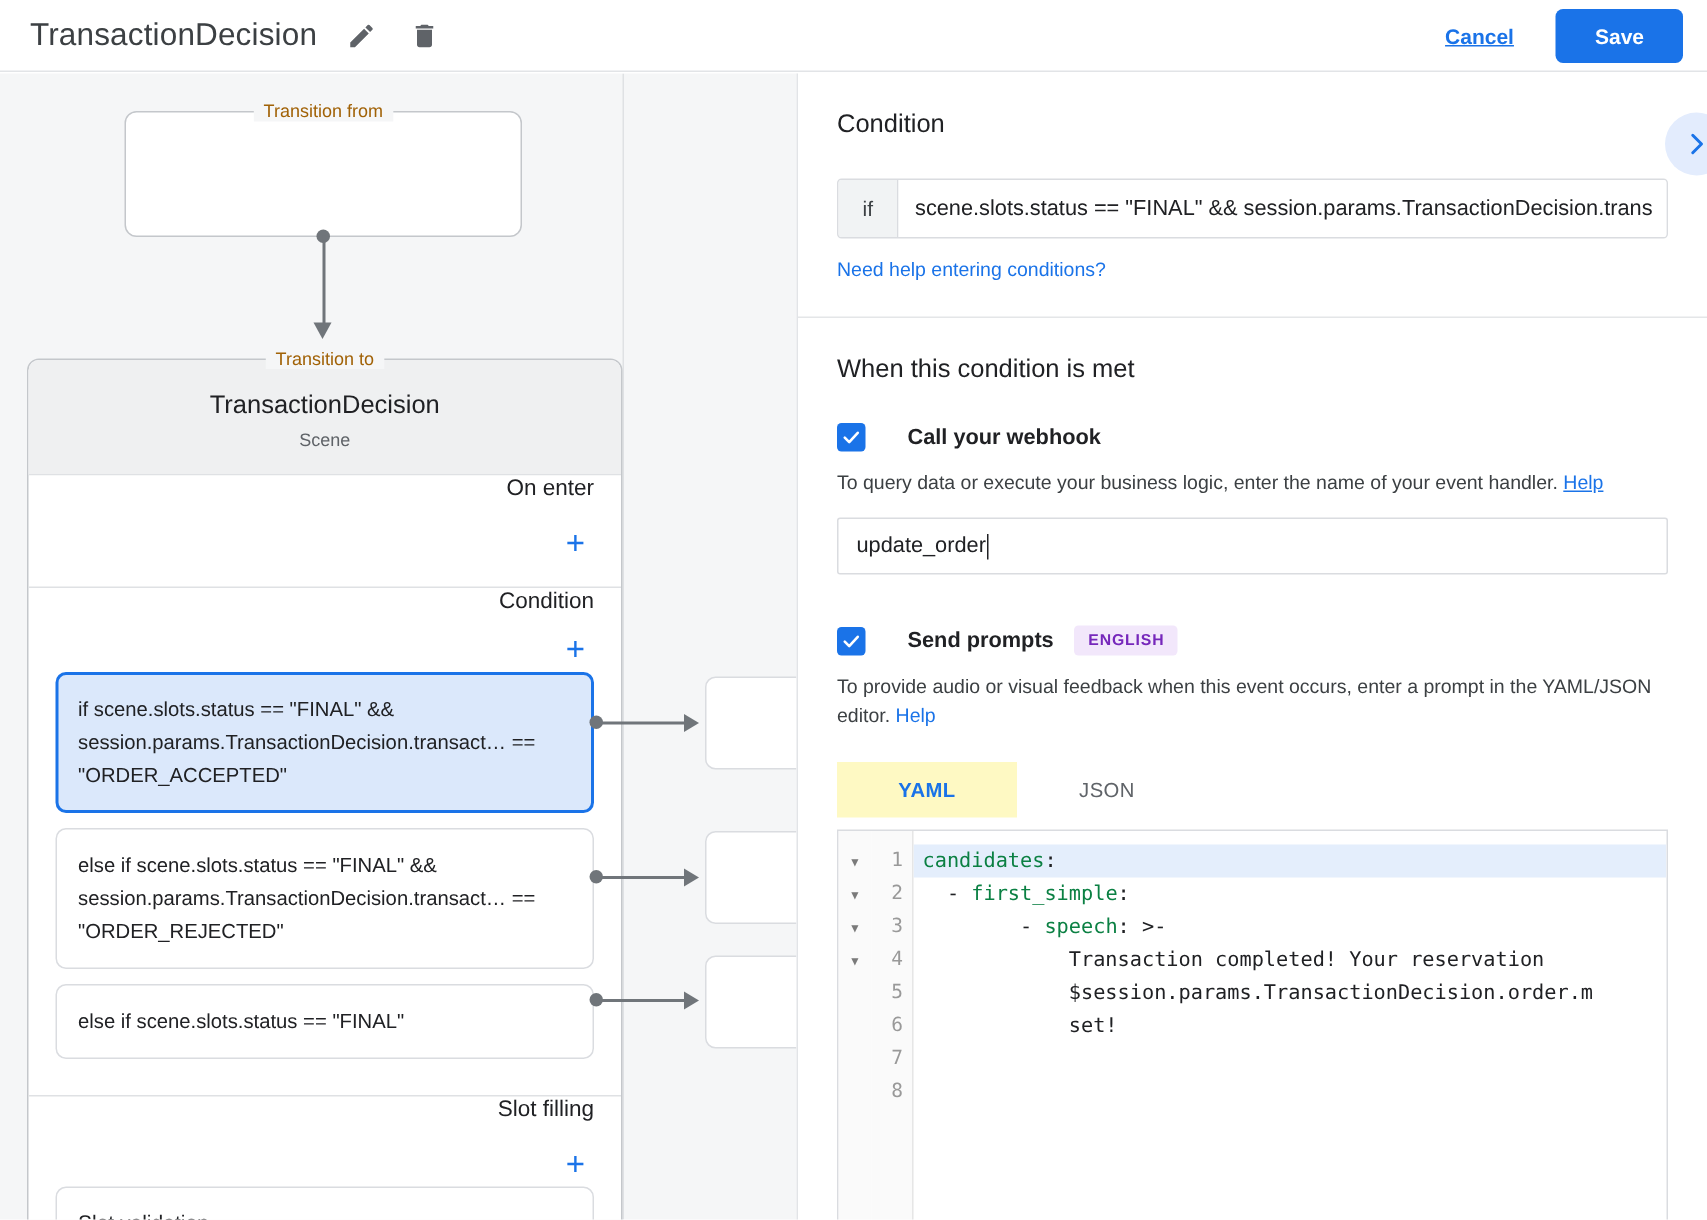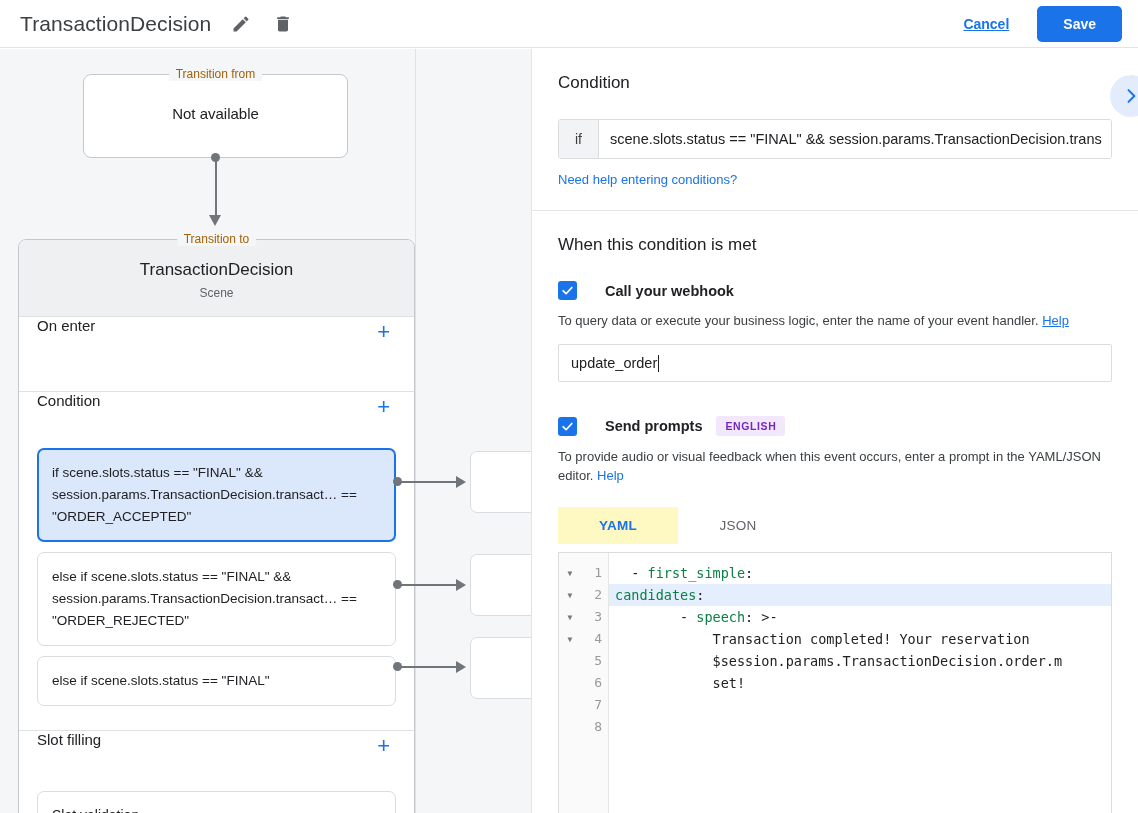--- a/index.html
+++ b/index.html
@@ -116,22 +116,23 @@
     background: #eff0f1; padding: 20px 0 16px;
     border-bottom: 1px solid #dfe1e4;
     border-top-left-radius: 7px; border-top-right-radius: 7px;
   }
   #scene-name { text-align: center; font-size: 17px; color: #202124; }
   #scene-type { text-align: center; font-size: 12px; color: #5f6368; margin-top: 6px; }
 
   .section { border-bottom: 1px solid #dfe1e4; padding: 0 18px 14px; }
   .section:last-child { border-bottom: none; }
   .section-head {
-    display: flex; align-items: flex-start; justify-content: space-between;
+    display: flex; align-items: flex-end; justify-content: space-between;
     height: 60px;
+    flex-direction: column;
   }
   .section-title { font-size: 15px; color: #202124; }
   .add-icon {
     color: #1a73e8; font-size: 22px; line-height: 1; cursor: pointer;
     font-weight: 400; padding: 4px 6px;
   }
   .cond-chip {
     border: 1px solid #dadce0; border-radius: 7px;
     background: #ffffff;
     padding: 13px 14px;
@@ -317,21 +318,20 @@
     <button id="cancel-button">Cancel</button>
     <button id="save-button">Save</button>
   </div>
 </div>
 
 <div id="canvas">
   <div id="canvas-split"></div>
 
   <div id="transition-from-box" class="legend-box">
     <span class="legend-label">Transition from</span>
-    <div id="transition-from-value">Not available</div>
   </div>
 
   <div id="arrow-dot"></div>
   <div id="arrow-line"></div>
   <div id="arrow-head"></div>
 
   <div id="scene-card">
     <span class="legend-label">Transition to</span>
 
     <div id="scene-header">
@@ -453,22 +453,22 @@
             <div class="gnum">1</div>
             <div class="gnum">2</div>
             <div class="gnum">3</div>
             <div class="gnum">4</div>
             <div class="gnum">5</div>
             <div class="gnum">6</div>
             <div class="gnum">7</div>
             <div class="gnum">8</div>
           </div>
         <div id="code-lines">
+            <div class="cline hl"><span class="yk">candidates</span><span class="ypunct">:</span></div>
             <div class="cline"><span class="ypunct">  - </span><span class="yk">first_simple</span><span class="ypunct">:</span></div>
-            <div class="cline hl"><span class="yk">candidates</span><span class="ypunct">:</span></div>
             <div class="cline"><span class="ypunct">        - </span><span class="yk">speech</span><span class="ypunct">: &gt;-</span></div>
             <div class="cline"><span class="ypunct">            Transaction completed! Your reservation</span></div>
             <div class="cline"><span class="ypunct">            $session.params.TransactionDecision.order.m</span></div>
             <div class="cline"><span class="ypunct">            set!</span></div>
             <div class="cline"><span class="ypunct"></span></div>
           </div>
       </div>
     </div>
   </div>
 </div>

